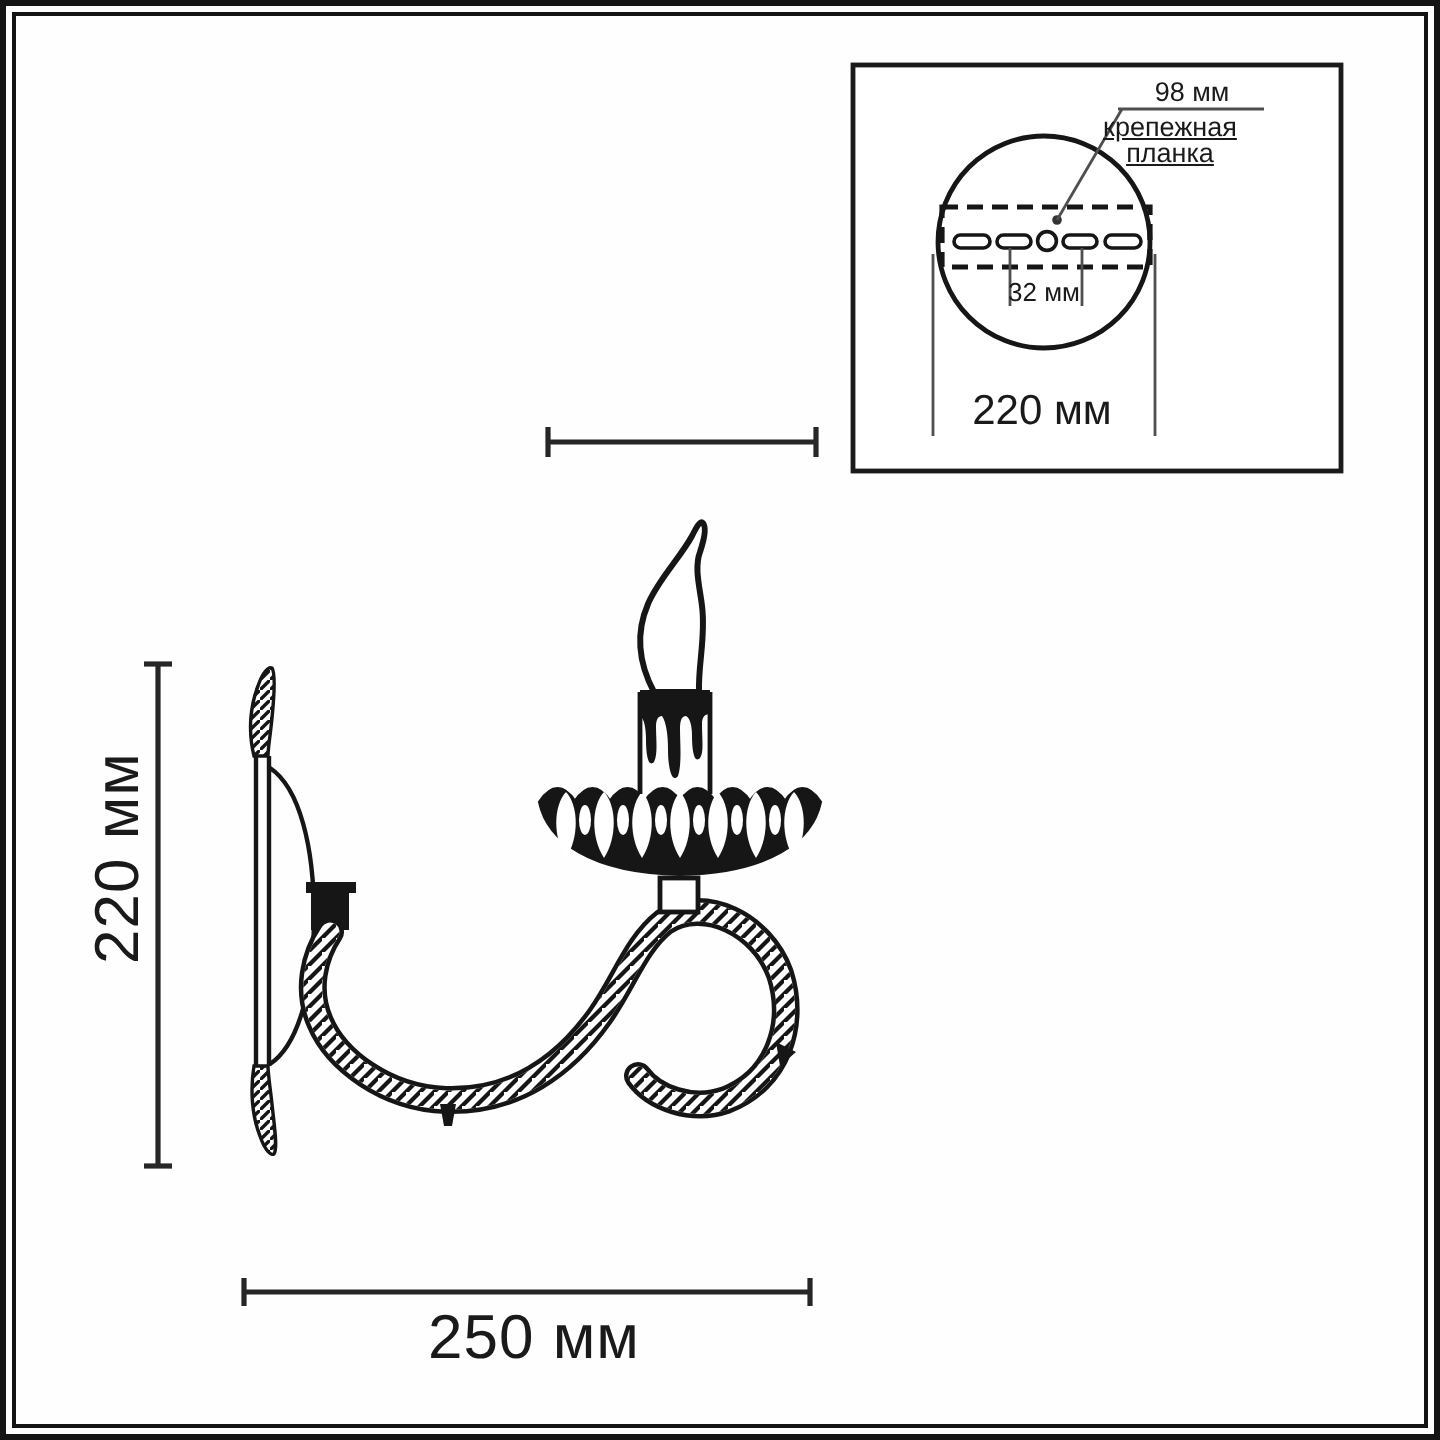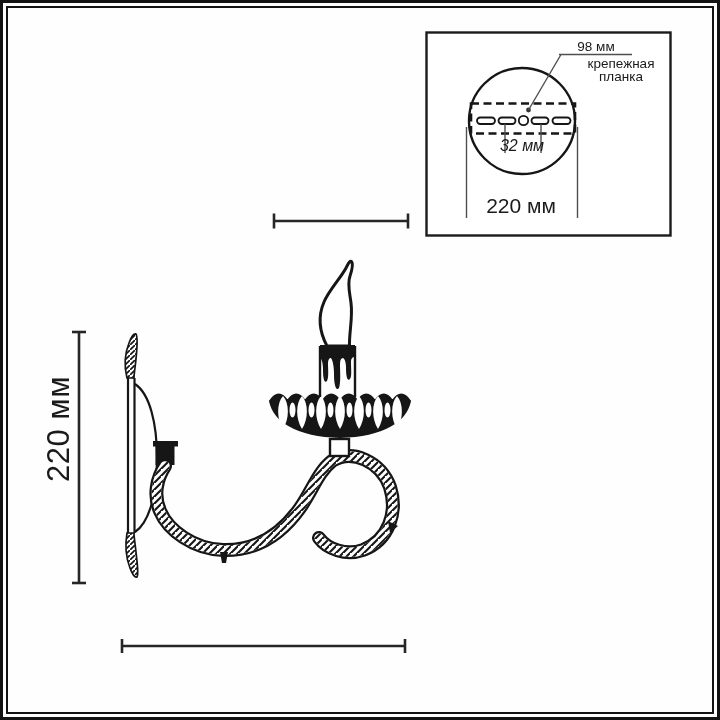--- a/index.html
+++ b/index.html
@@ -8,21 +8,21 @@
     font-family:"Liberation Sans", sans-serif;color:#1a1a1a;overflow:hidden;
   }
   .frame-outer{position:absolute;inset:0;border:3px solid #141414;pointer-events:none;}
   .frame-inner{position:absolute;inset:6px;border:2px solid #141414;pointer-events:none;}
   .drawing-svg{position:absolute;left:0;top:0;}
   .lbl{position:absolute;transform:translate(-50%,-50%);white-space:nowrap;color:#1a1a1a;}
   .lbl-main{font-size:31px;letter-spacing:0.5px;}
   .lbl-rot{transform:translate(-50%,-50%) rotate(-90deg);}
   .lbl-inset-big{font-size:21px;}
   .lbl-inset-sm{font-size:13.5px;}
-  .lbl-inset-xs{font-size:16px;font-style:italic;}
+  .lbl-inset-xs{font-size:13px;}
   .caption{line-height:13px;text-align:center;}
 </style>
 </head>
 <body>
 
 <div class="stage">
 
   <div class="frame-outer"></div>
   <div class="frame-inner"></div>
 
@@ -130,24 +130,25 @@
       <g stroke="#4f4f4f" stroke-width="1.4">
         <line x1="466.5" y1="127" x2="466.5" y2="218"></line>
         <line x1="577.5" y1="127" x2="577.5" y2="218"></line>
       </g>
     </g>
   </svg>
 
 
   <div class="lbl lbl-main lbl-rot" style="left:59px;top:429px;">220 мм</div>
 
+  <div class="lbl lbl-main" style="left:267px;top:669px;">250 мм</div>
 
   <div class="lbl lbl-inset-sm" style="left:596px;top:46px;">98 мм</div>
 
-  <div class="lbl lbl-inset-sm caption" style="left:621px;top:70px;">
+  <div class="lbl lbl-inset-sm caption" style="left:585px;top:70px;text-decoration:underline;">
     <div>крепежная</div>
     <div>планка</div>
   </div>
 
   <div class="lbl lbl-inset-xs" style="left:522px;top:146px;">32 мм</div>
 
   <div class="lbl lbl-inset-big" style="left:521px;top:206px;">220 мм</div>
 
 </div>
 

